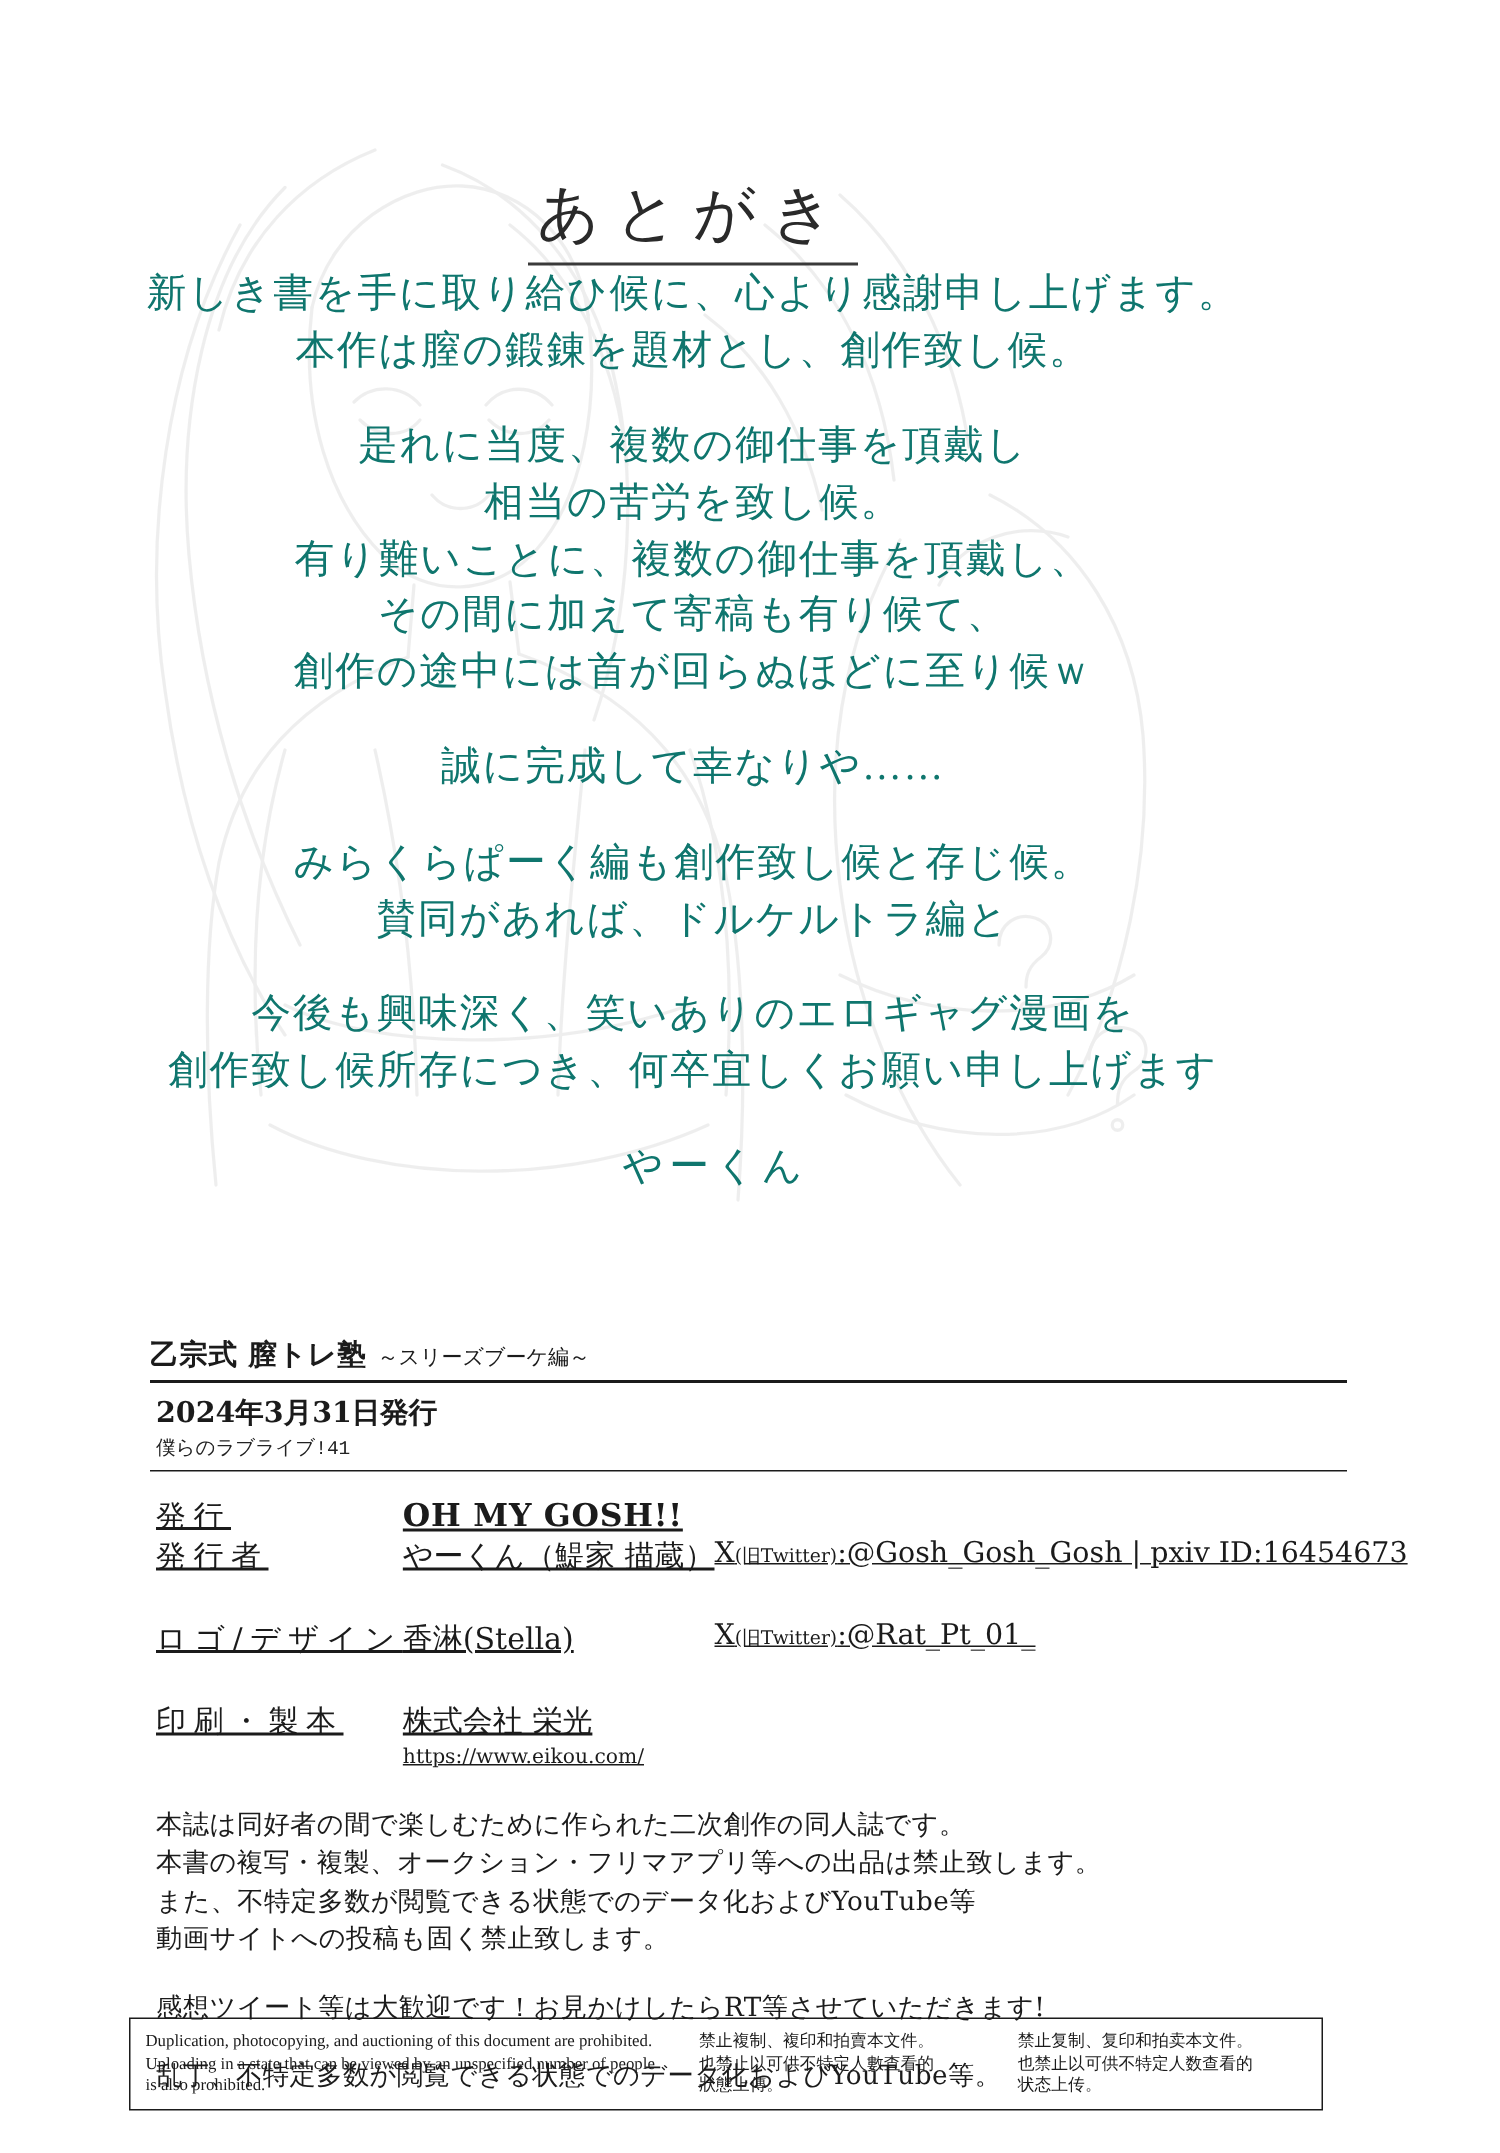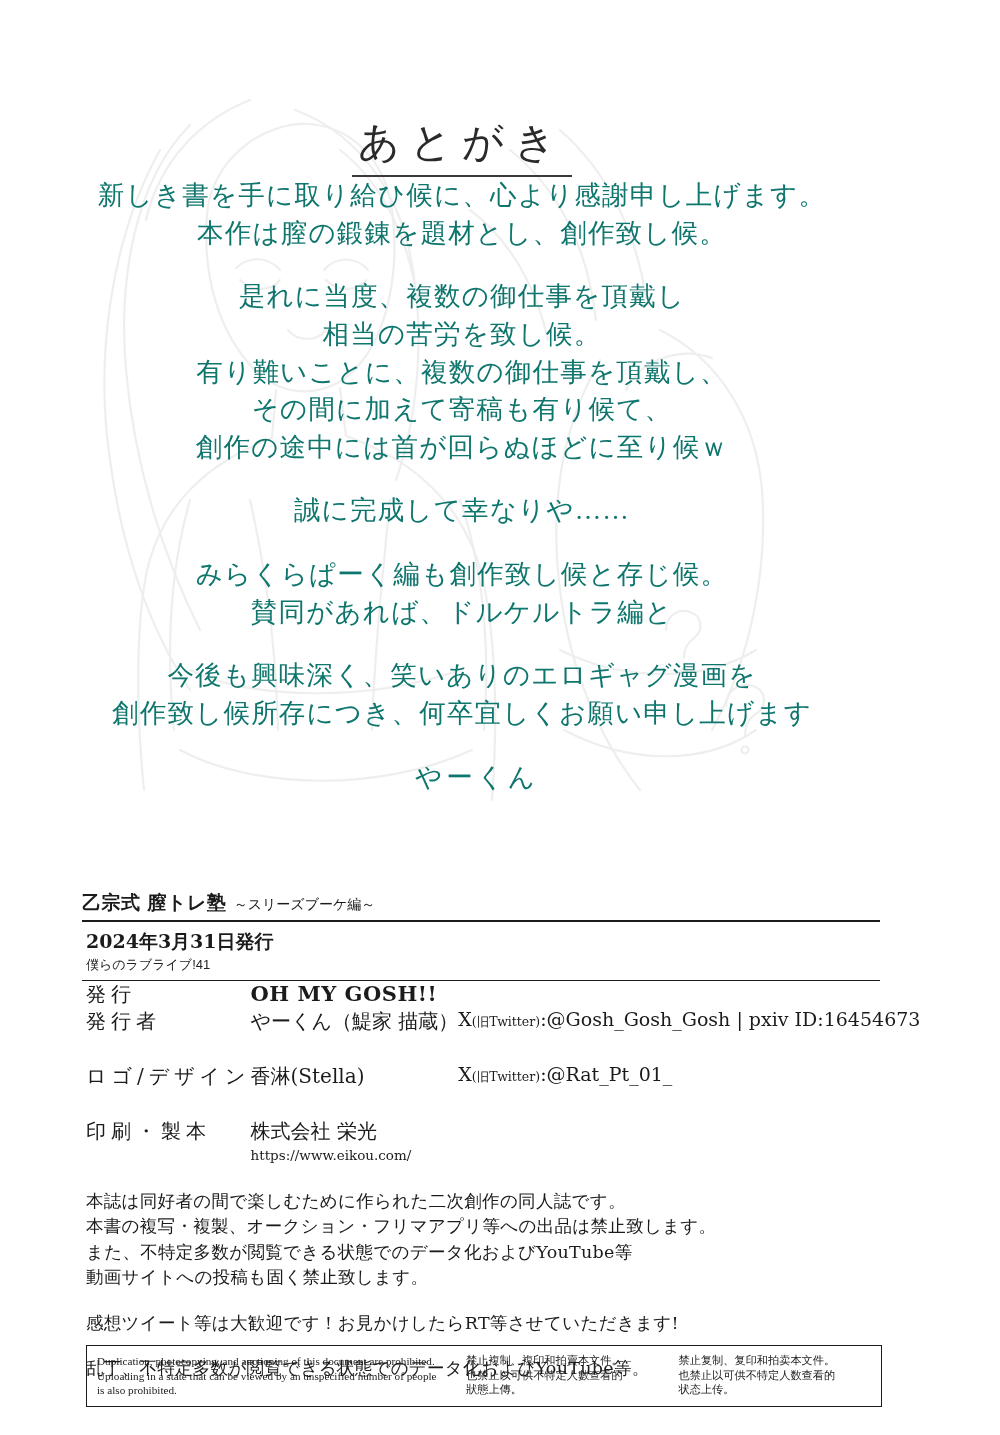--- a/index.html
+++ b/index.html
@@ -68,21 +68,21 @@
   .sig {
     margin-top: 6px;
     font-size: 26.5px;
     letter-spacing: 4px;
     padding-left: 30px;
   }
 
   
   .colophon {
     position: absolute;
-    left: 82px;
+    left: 100px;
     top: 890px;
     width: 800px;
   }
   .work-title {
     font-family: "DejaVu Serif", serif;
     font-size: 19px;
     font-weight: bold;
     letter-spacing: 0.5px;
     padding-bottom: 4px;
     white-space: nowrap;
@@ -101,31 +101,32 @@
     height: 1px;
   }
 
   .pubdate {
     font-family: "DejaVu Serif", serif;
     font-size: 19px;
     font-weight: bold;
     padding: 7px 0 1px 4px;
   }
   .event {
-    font-family: Liberation Sans, sans-serif;
+    font-family: Liberation Mono, monospace;
     font-size: 13px;
     padding: 0 0 6px 4px;
     color: #222;
   }
 
   table.credits {
     border-collapse: collapse;
-    margin-top: 0;
+    margin-top: 16px;
     width: 800px;
     font-family: "DejaVu Serif", serif;
+    text-decoration: underline;
   }
   table.credits td {
     vertical-align: top;
     padding: 0;
   }
   .c-label {
     width: 178px;
     font-size: 20px;
     letter-spacing: 5px;
     padding-left: 4px !important;

